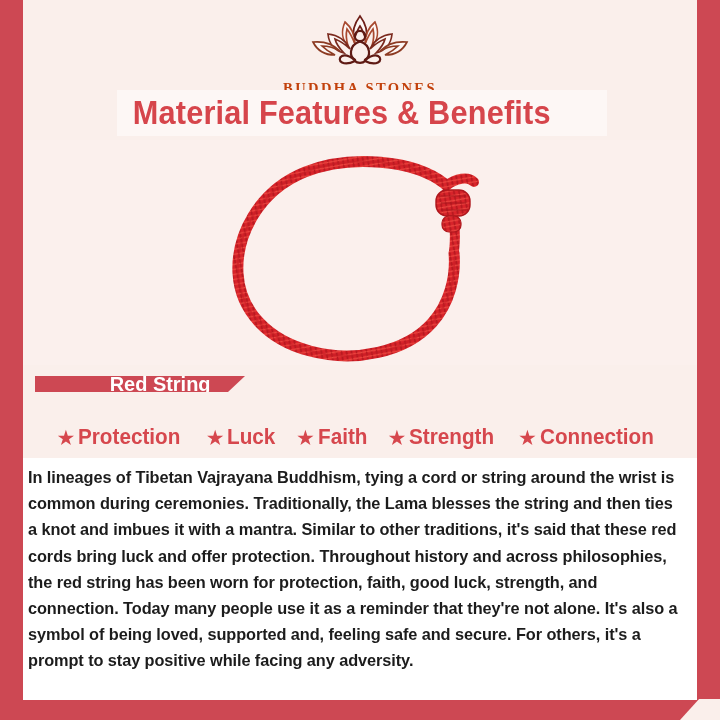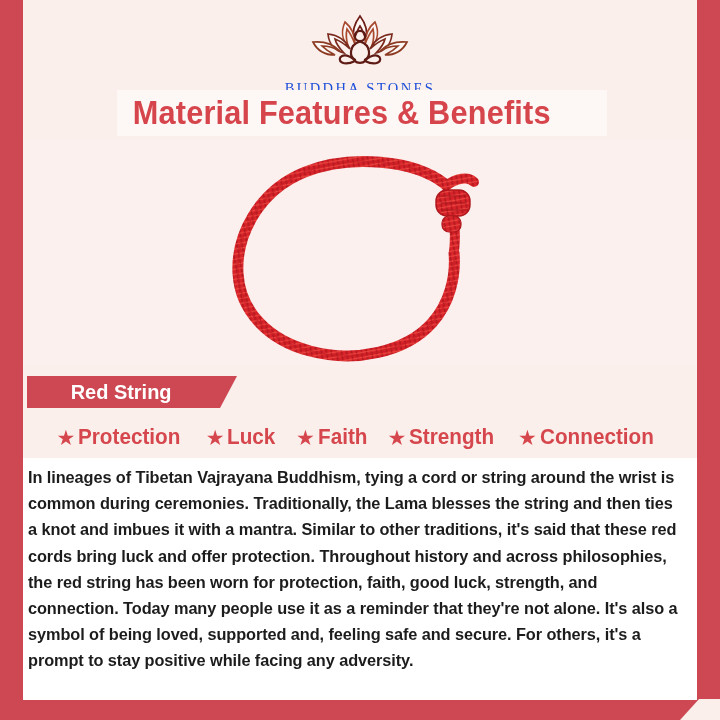--- a/index.html
+++ b/index.html
@@ -77,21 +77,22 @@
   }
   .logo-mark {
     display: block;
     margin: 0 auto;
   }
   .logo-word {
     margin-top: 8px;
     font-family: "Liberation Serif", serif;
     font-size: 14.5px;
     letter-spacing: 2.4px;
-    color: #1d4ed8;
+    color: #c2410c;
+    font-weight: bold;
   }
 
   
   .title-panel {
     position: absolute;
     top: 90px;
     left: 94px;
     width: 490px;
     height: 46px;
     background: #fdf7f5;
@@ -120,27 +121,28 @@
     position: absolute;
     top: 8px;
     left: 50%;
     transform: translateX(-50%);
   }
 
   
   .name-banner {
     position: absolute;
     top: 376px;
-    left: 4px;
+    left: 12px;
     width: 210px;
-    height: 32px;
+    height: 16px;
     background: #cd4853;
     clip-path: polygon(0 0, 100% 0, calc(100% - 17px) 100%, 0 100%);
     display: flex;
     align-items: center;
+    justify-content: center;
   }
   .name-banner-text {
     margin-left: 41px;
     color: #ffffff;
     font-size: 21px;
     font-weight: bold;
     transform: scaleX(0.95);
   }
 
   

